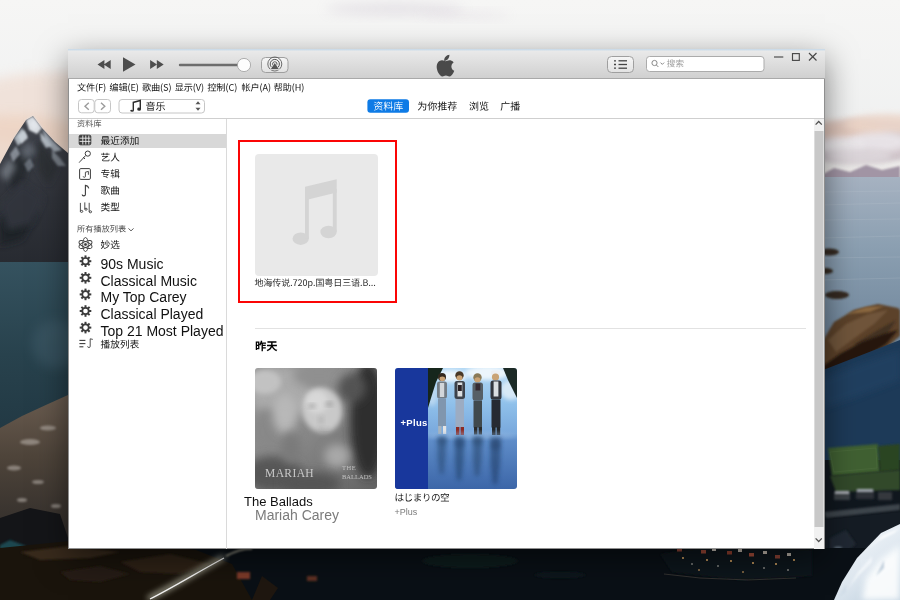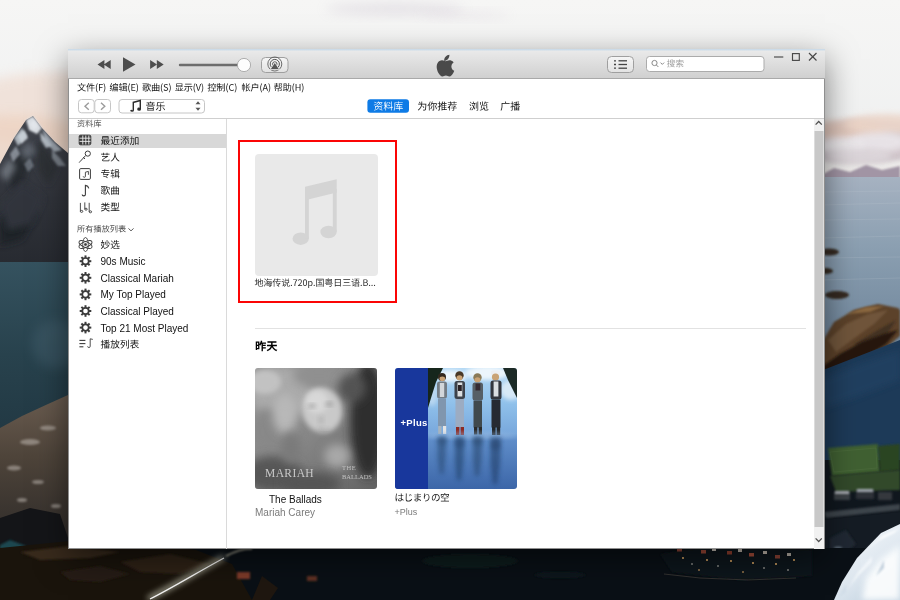--- a/index.html
+++ b/index.html
@@ -1,17 +1,17 @@
 <!DOCTYPE html>
 <html><head><meta charset="utf-8"><style>
 *{margin:0;padding:0;box-sizing:border-box}
 html,body{width:900px;height:600px;overflow:hidden;background:#222;font-family:"Liberation Sans",sans-serif}
 .abs{position:absolute}
 #win{position:absolute;left:68px;top:49px;width:757px;height:500px;background:#fff;border:1px solid #8f8f8f;box-shadow:0 10px 30px rgba(0,0,0,.5);}
-.lat{position:absolute;color:#111;font-size:10px;line-height:1}
+.lat{position:absolute;color:#111;font-size:14px;line-height:1}
 </style></head><body>
 <svg id="wall" width="900" height="600" viewBox="0 0 900 600" preserveAspectRatio="none">
 <defs>
 <linearGradient id="sky" x1="0" y1="0" x2="0" y2="1">
  <stop offset="0" stop-color="#f6f6f5"></stop>
         <stop offset="0.6" stop-color="#f0f1f1"></stop>
         <stop offset="1" stop-color="#e9e4e0"></stop>
 </linearGradient>
 <linearGradient id="seaR" x1="0" y1="0" x2="0" y2="1">
  <stop offset="0" stop-color="#a6b2c1"></stop>
@@ -339,22 +339,22 @@
 <use href="#gear" transform="translate(0,66.4)"></use>
 <g stroke="#3c3c3c" stroke-width="1.1" fill="none">
  <line x1="10.4" y1="221.4" x2="16.4" y2="221.4"></line>
       <line x1="10.4" y1="224.6" x2="16.4" y2="224.6"></line>
       <line x1="10.4" y1="227.8" x2="14.4" y2="227.8"></line>
  <path d="M18.6,227.4 a1.3,1.1 0 1 0 2.6,0 l0,-7.6 2.6,0.6" stroke-width="0.9"></path>
 </g>
 <path d="M59.5,109.4 l2.5,2.5 2.5,-2.5" stroke="#555" stroke-width="1" fill="none"></path>
 </svg>
 <div class="lat" style="left:100.5px;top:257.2px">90s Music</div>
-<div class="lat" style="left:100.5px;top:273.8px">Classical Mariah</div>
-<div class="lat" style="left:100.5px;top:290.4px">My Top Played</div>
+<div class="lat" style="left:100.5px;top:273.8px">Classical Music</div>
+<div class="lat" style="left:100.5px;top:290.4px">My Top Carey</div>
 <div class="lat" style="left:100.5px;top:307.0px">Classical Played</div>
 <div class="lat" style="left:100.5px;top:323.6px">Top 21 Most Played</div>
 <svg class="abs" style="left:255px;top:154px" width="123" height="122" viewBox="0 0 123 122">
 <rect width="123" height="122" rx="4" fill="#e9e9e9"></rect>
 <g fill="#d4d4d4" transform="translate(2,5) scale(0.96)">
 <path d="M37,83 a8.5,6.5 0 1 0 17,0 a8.5,6.5 0 1 0 -17,0"></path>
 <path d="M66,76 a8.5,6.5 0 1 0 17,0 a8.5,6.5 0 1 0 -17,0"></path>
 <rect x="50" y="38" width="4" height="45"></rect>
 <rect x="79" y="31" width="4" height="45"></rect>
 <path d="M50,29 L83,21 L83,35 L50,43 Z"></path>
@@ -475,22 +475,22 @@
 <g opacity="0.4" filter="url(#pb2)">
 <circle cx="47" cy="73" r="4.5" fill="#2a4870"></circle>
         <circle cx="64.5" cy="75" r="5" fill="#24406a"></circle>
         <circle cx="82.5" cy="73" r="5" fill="#284468"></circle>
         <circle cx="100.5" cy="77" r="5" fill="#203c64"></circle>
 </g>
 <rect x="0" y="0" width="33" height="121" fill="#18379c"></rect>
 <text x="5.5" y="57.5" font-family="Liberation Sans, sans-serif" font-size="9.5" font-weight="bold" letter-spacing="0.3" fill="#fff">+Plus</text>
 </g>
 </svg>
-<div class="lat" style="left:269px;top:494.5px;font-size:10px;color:#111">The Ballads</div>
-<div class="lat" style="left:255px;top:507.5px;font-size:10px;color:#7b7b7b">Mariah Carey</div>
+<div class="lat" style="left:244px;top:494.5px;font-size:13px;color:#111">The Ballads</div>
+<div class="lat" style="left:255px;top:507.5px;font-size:14px;color:#7b7b7b">Mariah Carey</div>
 <div class="lat" style="left:394.5px;top:507.5px;font-size:9px;color:#7b7b7b">+Plus</div>
 <svg class="abs" style="left:807px;top:119px" width="17" height="430" viewBox="0 0 17 430">
 <rect x="7" y="0" width="10" height="430" fill="#f1f1f1"></rect>
 <rect x="7.5" y="12" width="9" height="396" fill="#c8c8c8"></rect>
 <path d="M8.6,5.6 l3.1,-3.1 3.1,3.1" stroke="#505050" stroke-width="1.3" fill="none"></path>
 <path d="M8.6,419.4 l3.1,3.1 3.1,-3.1" stroke="#505050" stroke-width="1.3" fill="none"></path>
 </svg>
 <svg class="abs" style="left:0;top:0;pointer-events:none" width="900" height="600" viewBox="0 0 900 600">
     <defs>
 <path id="g0" d="M423 -823C453 -774 485 -707 497 -666L580 -693C566 -734 531 -799 501 -847ZM50 -664V-590H206C265 -438 344 -307 447 -200C337 -108 202 -40 36 7C51 25 75 60 83 78C250 24 389 -48 502 -146C615 -46 751 28 915 73C928 52 950 20 967 4C807 -36 671 -107 560 -201C661 -304 738 -432 796 -590H954V-664ZM504 -253C410 -348 336 -462 284 -590H711C661 -455 592 -344 504 -253Z"></path>

